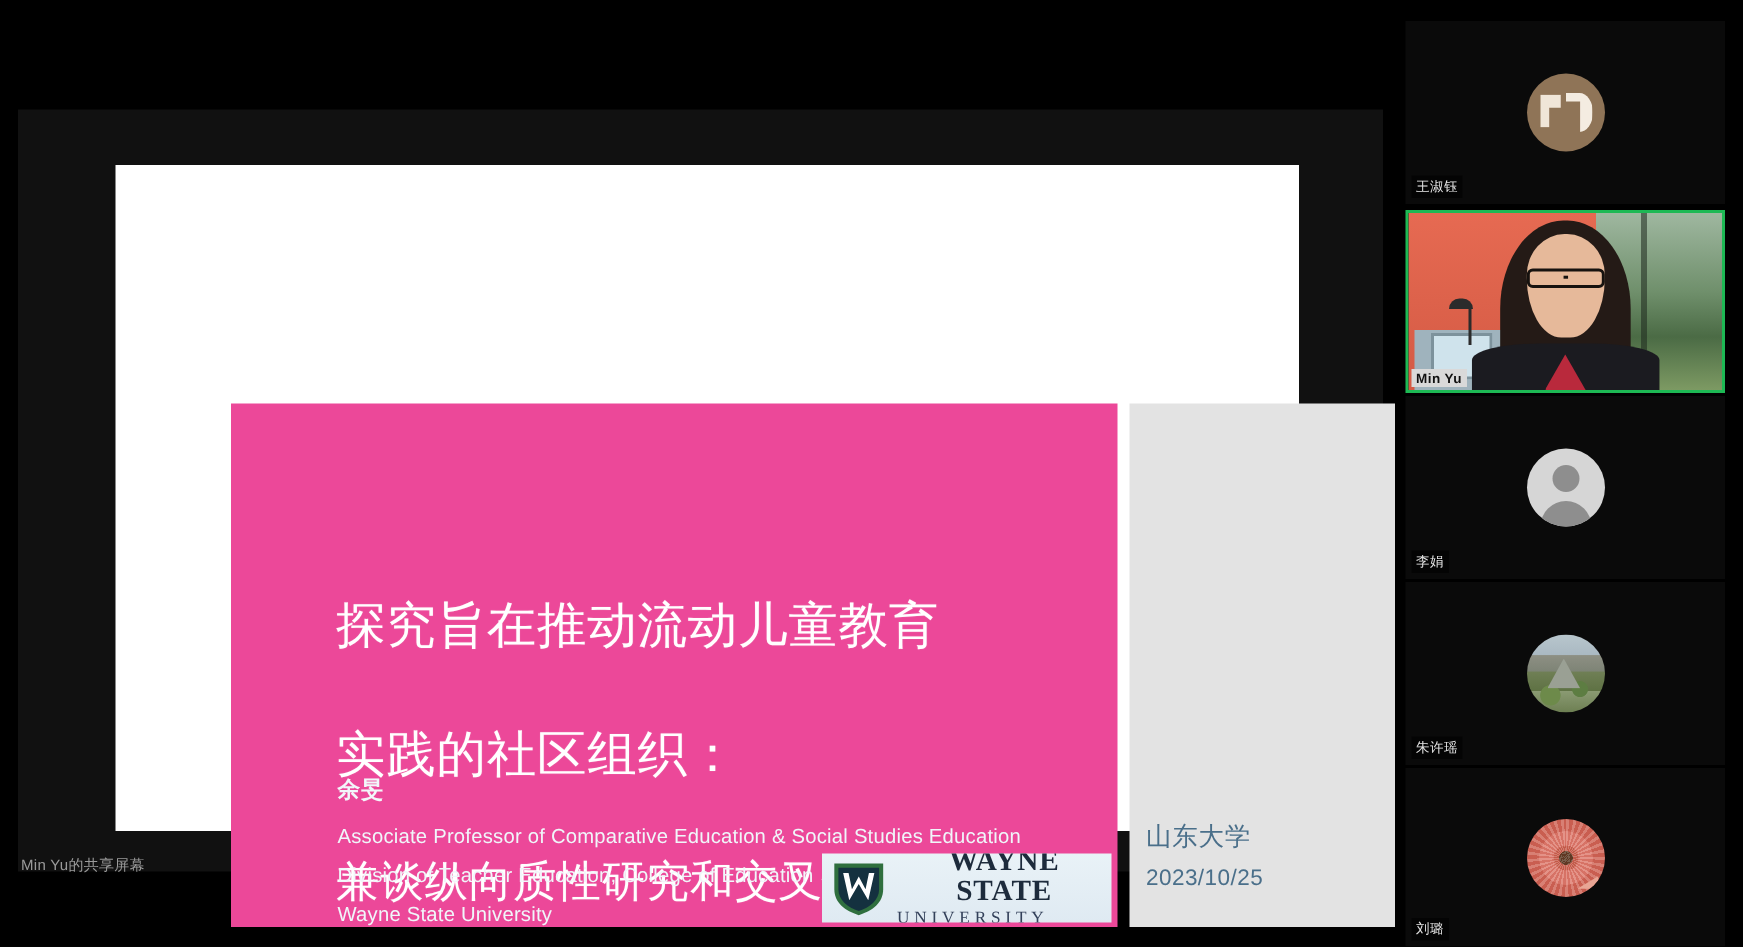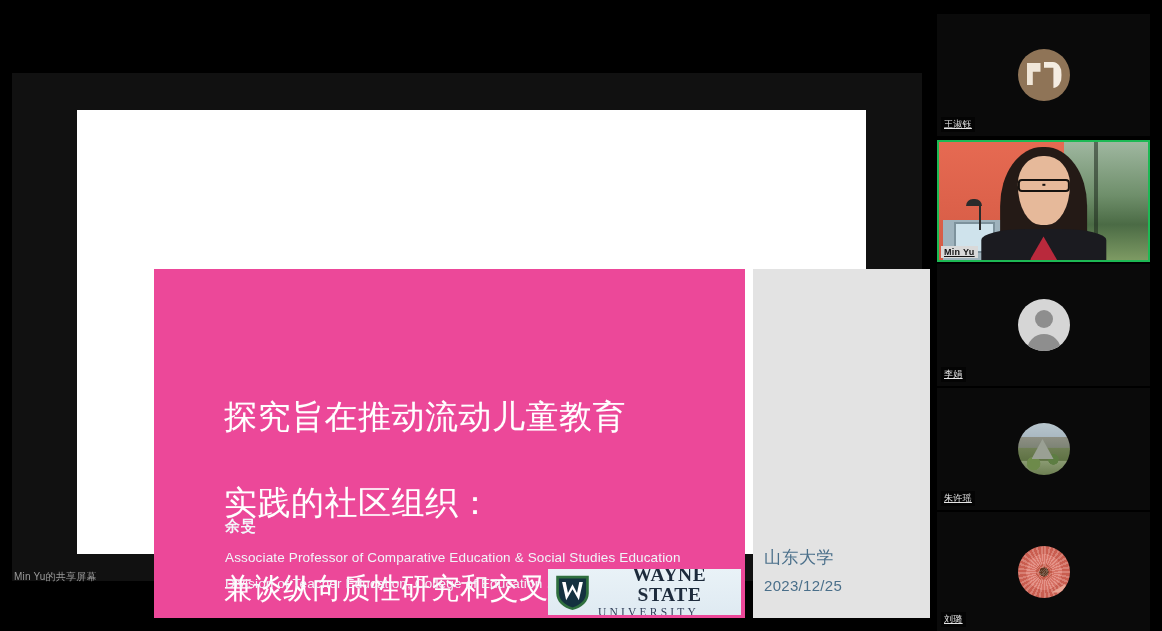--- a/index.html
+++ b/index.html
@@ -187,21 +187,20 @@
     position: absolute;
     left: 4px;
     bottom: 4px;
     font-size: 9px;
     color: #e6e6e6;
     background: rgba(0,0,0,0.55);
     padding: 1px 3px;
     letter-spacing: 0.3px;
     z-index: 5;
     white-space: nowrap;
-    text-decoration: underline;
   }
   .tile.t2 .tile-name {
     background: #d9d9d9;
     color: #111;
     font-weight: 700;
     left: 2px;
     bottom: 2px;
   }
 
   .avatar {
@@ -389,26 +388,27 @@
           <div>探究旨在推动流动儿童教育</div>
           <div>实践的社区组织：</div>
           <div class="line3">兼谈纵向质性研究和交叉性研究的可能</div>
         </div>
 
         <div class="slide-author">余旻</div>
 
         <div class="slide-affil">
           <div>Associate Professor of Comparative Education &amp; Social Studies Education</div>
           <div>Division of Teacher Education, College of Education</div>
+          <div>Wayne State University</div>
         </div>
       </div>
 
       <div class="grey-panel">
         <div class="grey-univ">山东大学</div>
-        <div class="grey-date">2023/12/25</div>
+        <div class="grey-date">2023/10/25</div>
       </div>
 
       <div class="wsu-logo">
         <svg class="wsu-shield" viewBox="0 0 40 42">
           <path d="M2 3 H38 V22 C38 32 30 38 20 41 C10 38 2 32 2 22 Z" fill="#2f6f3e"></path>
           <path d="M5 6 H35 V22 C35 30 28 35.5 20 38 C12 35.5 5 30 5 22 Z" fill="#14313f"></path>
           <path d="M8.5 10 L13 30 L20 18 L27 30 L31.5 10 L27.5 10 L25 22 L20 12.5 L15 22 L12.5 10 Z" fill="#ffffff"></path>
         </svg>
         <div class="wsu-words">
           <span class="w1">WAYNE STATE</span>

